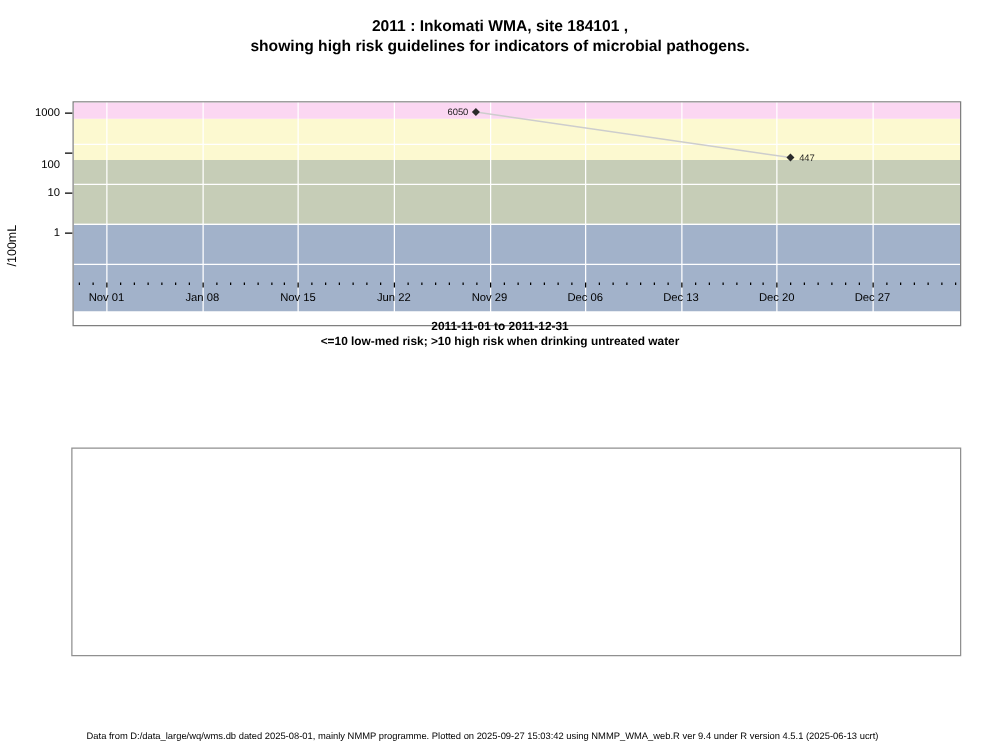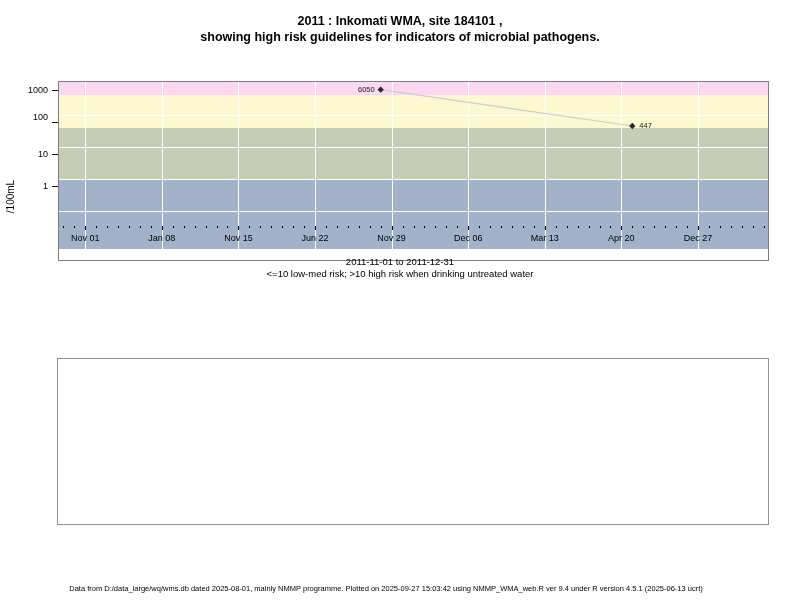--- a/index.html
+++ b/index.html
@@ -24,21 +24,21 @@
                text-align:center;font-size:9px;}
   .y-title{position:absolute;left:-20px;top:134px;width:60px;text-align:center;
            font-size:10px;transform:rotate(-90deg);}
   .series-svg{position:absolute;left:0;top:0;}
   .legend{position:absolute;right:0;bottom:1px;display:flex;align-items:stretch;
           background:#e9eaee;border:1px solid #9a9a9a;font-size:7.5px;height:17px;}
   .legend-cell{display:flex;align-items:center;padding:0 5px;white-space:nowrap;}
   .legend-cell:first-child{border-right:1px solid #9a9a9a;}
   .legend-marker{margin-right:4px;font-size:7px;}
   .captions{position:absolute;left:0;top:256px;width:800px;text-align:center;
-            font-size:9.5px;line-height:12px;}
+            font-size:9.5px;line-height:12px;font-weight:bold;}
   .empty-box{position:absolute;left:57px;top:358px;width:712px;height:167px;
              border:1px solid #909090;box-sizing:border-box;background:#fff;}
   .footer{position:absolute;left:0;top:584px;width:772px;text-align:center;
           font-size:7.5px;}
 </style>
 </head>
 <body>
 
 <div class="figure">
 
@@ -47,21 +47,21 @@
     <div>showing high risk guidelines for indicators of microbial pathogens.</div>
   </div>
 
   <div class="y-axis">
     <div class="y-title">/100mL</div>
   <div class="y-tickmark" style="top: 129.104px;"></div>
       <div class="y-ticklabel" style="top: 124.104px;">1</div>
       <div class="y-tickmark" style="top: 96.9885px;"></div>
       <div class="y-ticklabel" style="top: 91.9885px;">10</div>
       <div class="y-tickmark" style="top: 64.8731px;"></div>
-      <div class="y-ticklabel" style="top: 55px;">100</div>
+      <div class="y-ticklabel" style="top: 69px;">100</div>
       <div class="y-tickmark" style="top: 32.7577px;"></div>
       <div class="y-ticklabel" style="top: 27.7577px;">1000</div>
     </div>
 
   <div class="panel">
     <div class="plot-area">
         <div class="band" style="top: 96.9885px; height: 70.0115px; background: rgb(162, 178, 202);"></div>
         <div class="band" style="top: 45.5377px; height: 51.4508px; background: rgb(198, 205, 183);"></div>
         <div class="band" style="top: 13.4223px; height: 32.1154px; background: rgb(252, 249, 208);"></div>
         <div class="band" style="top: 0px; height: 13.4223px; background: rgb(251, 215, 242);"></div>
@@ -95,23 +95,23 @@
       <div class="x-ticklabel" style="left: 102.849px;">Jan 08</div>
       <div class="x-tickmark" style="left: 179.438px;"></div>
       <div class="x-ticklabel" style="left: 179.438px;">Nov 15</div>
       <div class="x-tickmark" style="left: 256.028px;"></div>
       <div class="x-ticklabel" style="left: 256.028px;">Jun 22</div>
       <div class="x-tickmark" style="left: 332.617px;"></div>
       <div class="x-ticklabel" style="left: 332.617px;">Nov 29</div>
       <div class="x-tickmark" style="left: 409.207px;"></div>
       <div class="x-ticklabel" style="left: 409.207px;">Dec 06</div>
       <div class="x-tickmark" style="left: 485.796px;"></div>
-      <div class="x-ticklabel" style="left: 485.796px;">Mar 13</div>
+      <div class="x-ticklabel" style="left: 485.796px;">Dec 13</div>
       <div class="x-tickmark" style="left: 562.386px;"></div>
-      <div class="x-ticklabel" style="left: 562.386px;">Apr 20</div>
+      <div class="x-ticklabel" style="left: 562.386px;">Dec 20</div>
       <div class="x-tickmark" style="left: 638.975px;"></div>
       <div class="x-ticklabel" style="left: 638.975px;">Dec 27</div>
       <div class="x-minortick" style="left: 4.37654px;"></div>
       <div class="x-minortick" style="left: 15.3179px;"></div>
       <div class="x-minortick" style="left: 37.2006px;"></div>
       <div class="x-minortick" style="left: 48.142px;"></div>
       <div class="x-minortick" style="left: 59.0833px;"></div>
       <div class="x-minortick" style="left: 70.0247px;"></div>
       <div class="x-minortick" style="left: 80.966px;"></div>
       <div class="x-minortick" style="left: 91.9074px;"></div>

